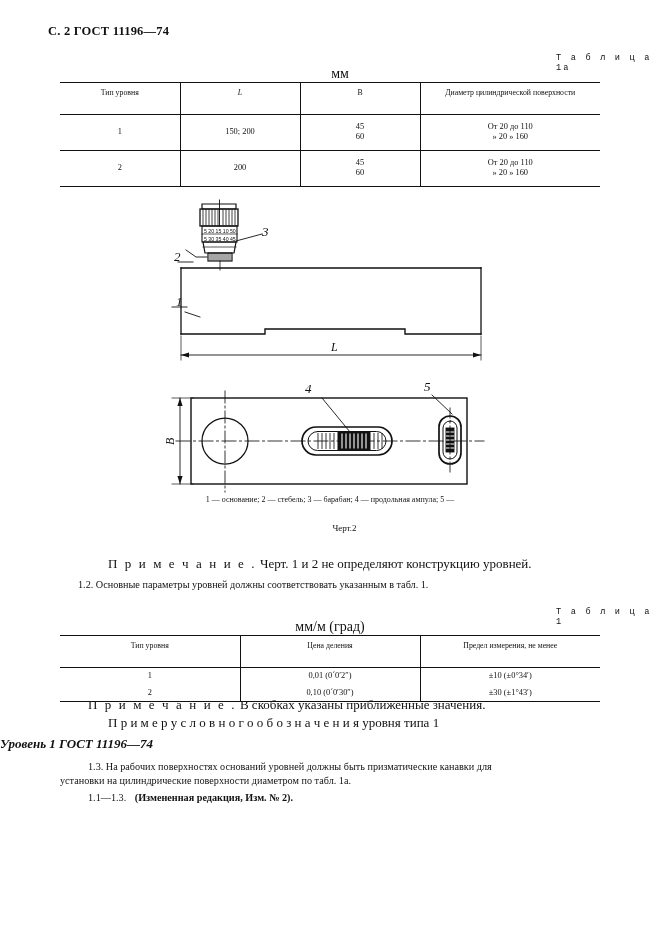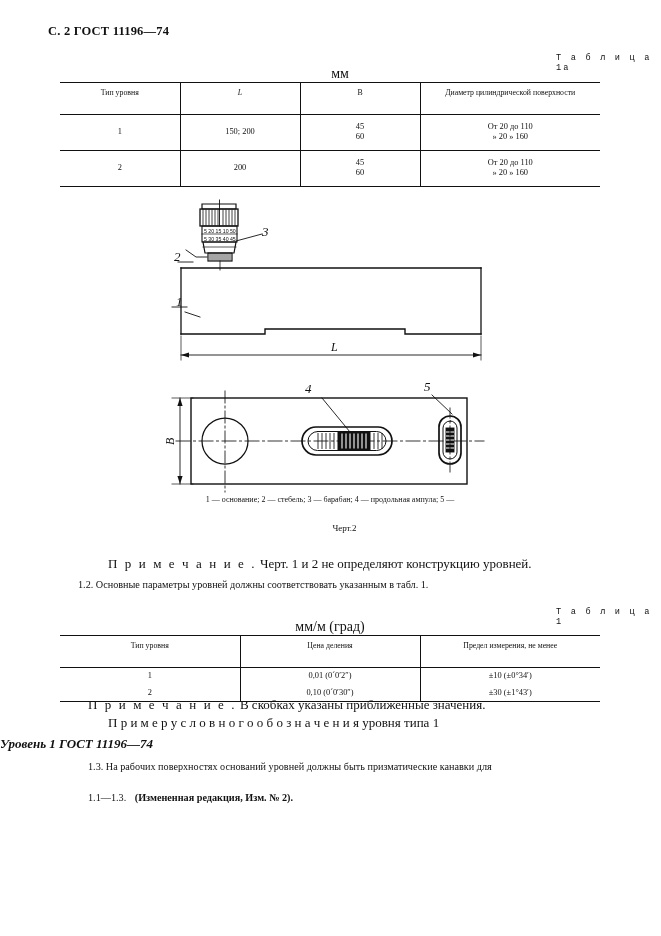--- a/index.html
+++ b/index.html
@@ -299,20 +299,21 @@
 
   <div class="note" style="left:88px;top:697px;">
     <span class="sp">П р и м е ч а н и е .</span><span>  В скобках указаны приближенные значения.</span>
   </div>
 
   <div class="note" style="left:108px;top:715px;">П р и м е р   у с л о в н о г о   о б о з н а ч е н и я   уровня типа 1</div>
   <div class="note center bold ital" style="left:0px;top:736px;width:661px;">Уровень 1 ГОСТ 11196—74</div>
 
   <div class="para" style="left:60px;top:760px;width:540px;">
     <span style="display:block;text-indent:28px;">1.3.  На рабочих поверхностях оснований уровней должны быть призматические канавки для</span>
+    <span style="display:block;">установки на цилиндрические поверхности диаметром по табл. 1а.</span>
   </div>
 
   <div class="para" style="left:88px;top:791px;width:520px;">
     <span>1.1—1.3.</span>
     <span class="bold" style="margin-left:6px;">(Измененная редакция, Изм. № 2).</span>
   </div>
 
 </div>
 
 </body></html>

